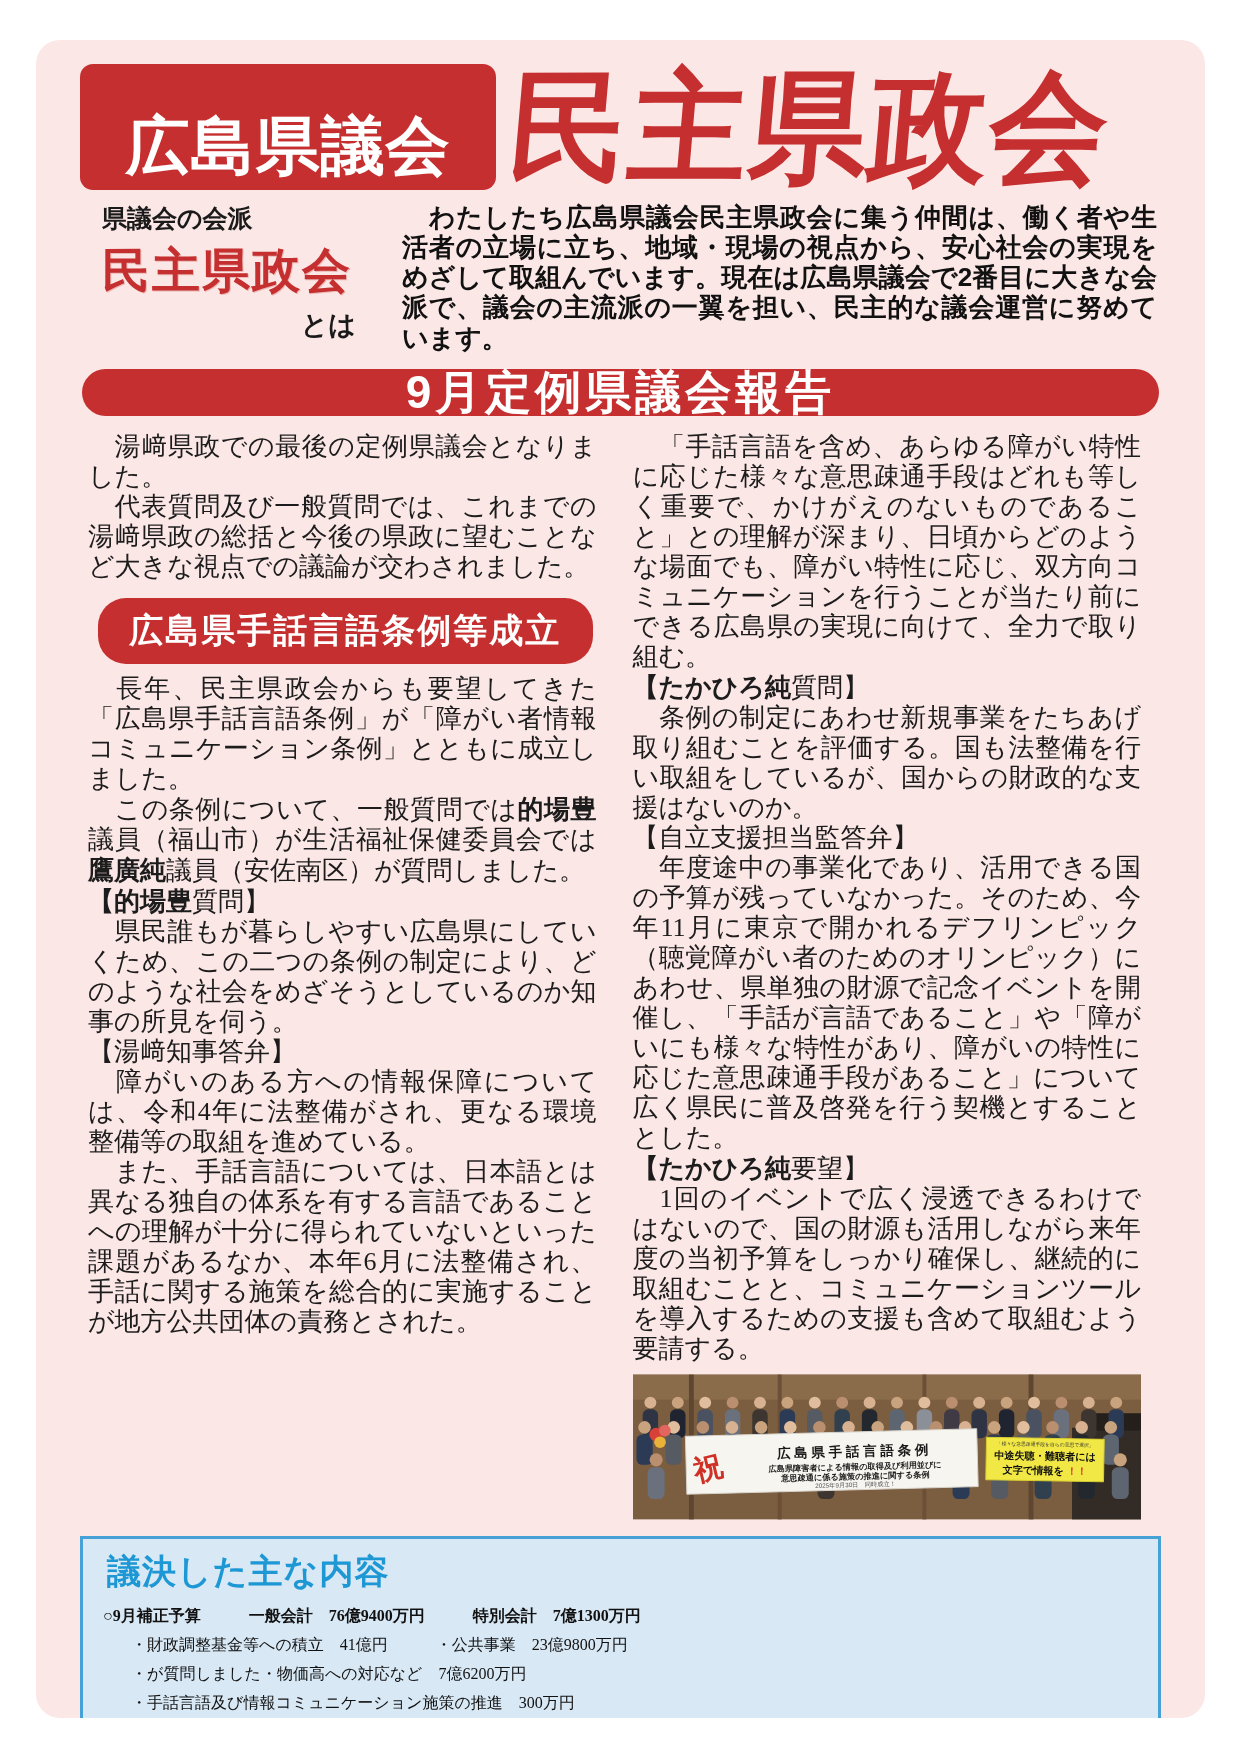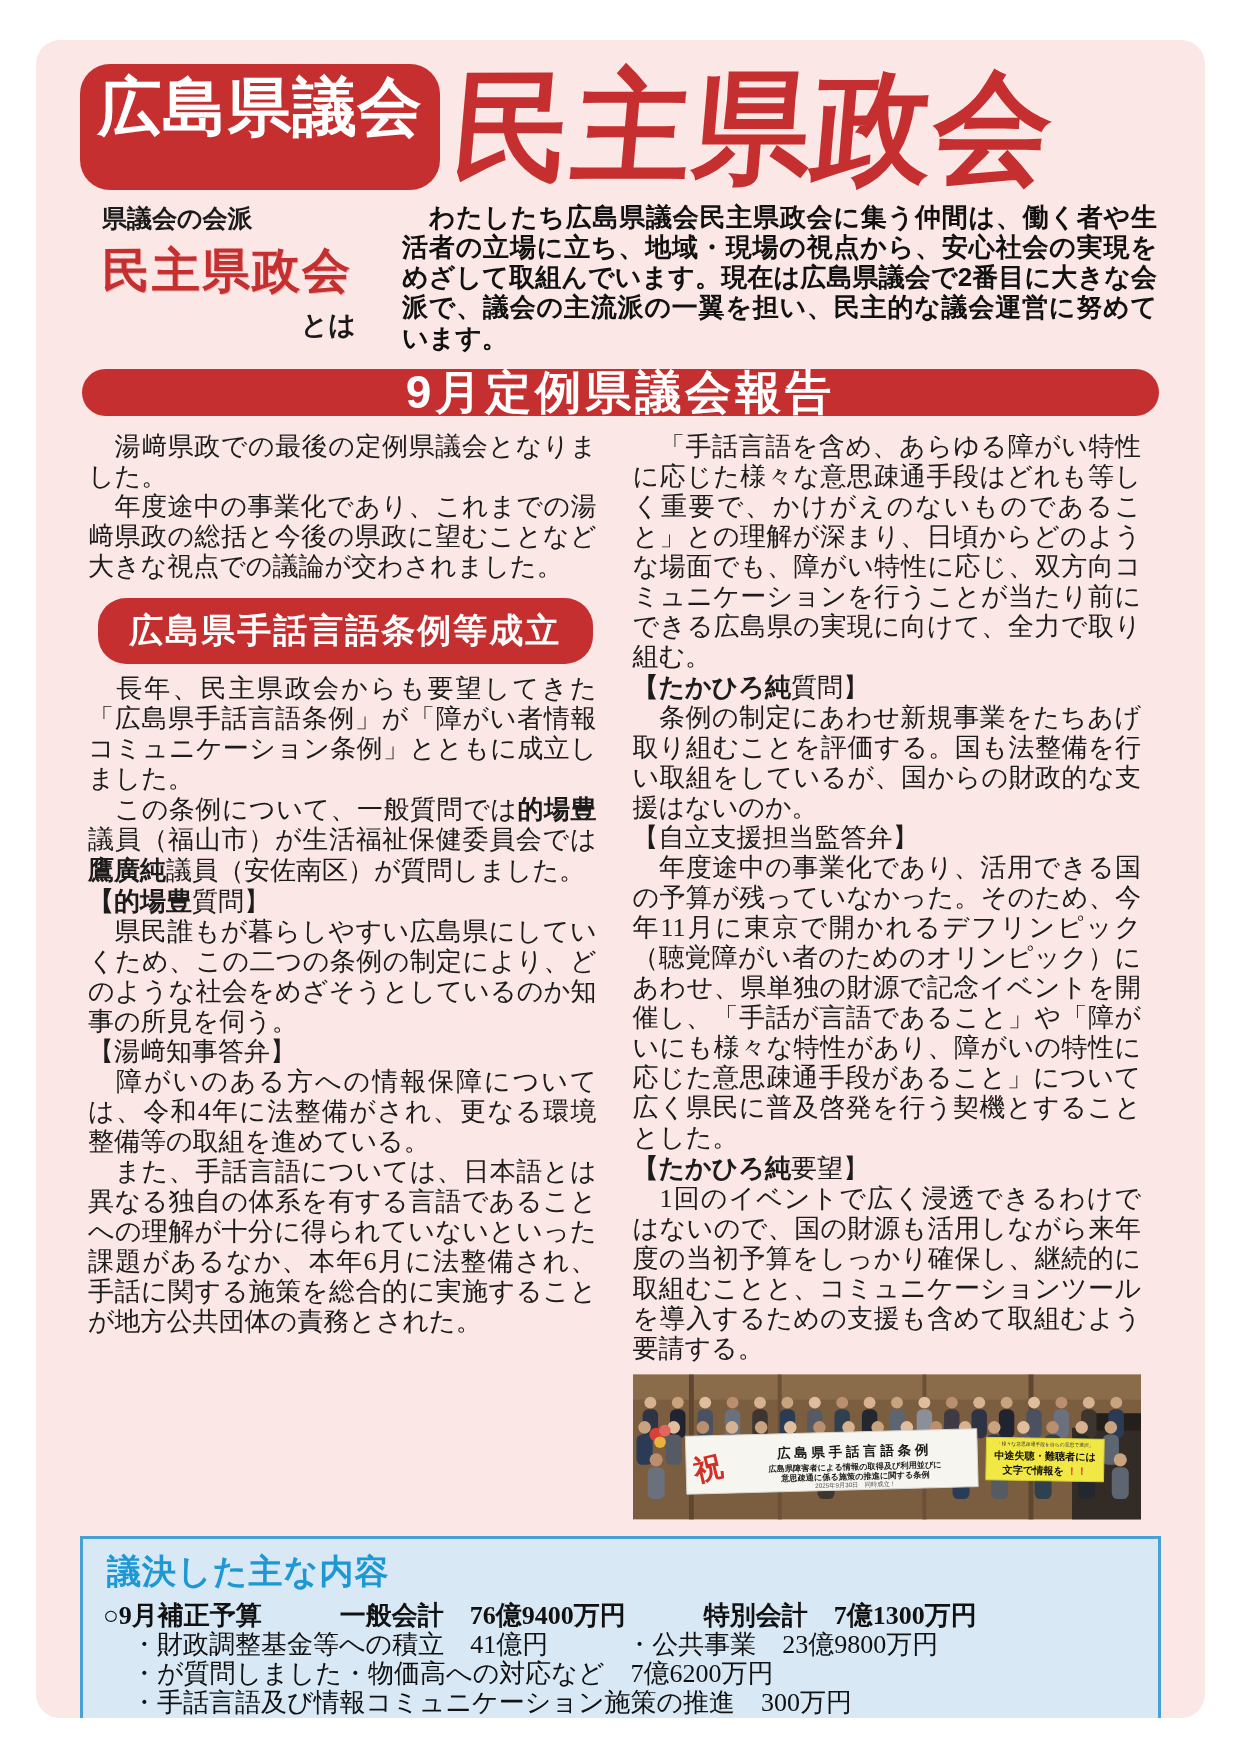--- a/index.html
+++ b/index.html
@@ -9,22 +9,22 @@
     -webkit-font-smoothing:antialiased;
   }
   .page{
     position:absolute;left:36px;top:40px;width:1169px;height:1678px;
     background:#fbe7e6;border-radius:24px;overflow:hidden;
     padding:0 44px;box-sizing:border-box;
   }
   
   .header-row{display:flex;align-items:center;margin-top:24px;}
   .badge{
-    width:360px;height:126px;background:#c62f2f;border-radius:30px;
-    display:flex;align-items:flex-start;justify-content:center;flex:none;
+    width:416px;height:126px;background:#c62f2f;border-radius:13px;
+    display:flex;align-items:flex-end;justify-content:center;flex:none;
   }
   .badge span{color:#fff;font-size:64px;font-weight:900;letter-spacing:1px;}
   .main-title{
     color:#c62f2f;font-size:118px;font-weight:900;line-height:1;
     margin-left:14px;letter-spacing:2px;transform:skewX(-5deg) scaleY(1.04);
     white-space:nowrap;
   }
   
   .intro-row{display:flex;margin:12px 4px 0 22px;}
   .intro-left{width:300px;flex:none;}
@@ -60,21 +60,21 @@
   
   .decisions{
     margin:14px 0 0 0;background:#d8e8f5;border:3px solid #45a1d6;
     padding:8px 18px 12px 20px;box-sizing:border-box;
   }
   .decisions .head{
     color:#1e98d5;font-size:34px;font-weight:900;letter-spacing:1px;margin:2px 0 6px 4px;
   }
   .d-line{
     font-family:"Liberation Serif","DejaVu Serif",serif;
-    font-size:26px;line-height:29px;color:#111;
+    font-size:16px;line-height:29px;color:#111;
   }
   .d-line.lvl1{padding-left:28px;}
   .d-bold{font-weight:800;}
 </style>
 </head>
 <body>
 
 <div class="page">
 
   <div class="header-row">
@@ -94,21 +94,21 @@
   </div>
 
   <div class="banner-main">
     <span>9月定例県議会報告</span>
   </div>
 
   <div class="cols">
     <div class="col">
       <div>
           <p class="body-p"><span>　湯﨑県政での最後の定例県議会となりました。</span></p>
-          <p class="body-p"><span>　年度途中の事業化であり、これまでの湯﨑県政の総括と今後の県政に望むことなど大きな視点での議論が交わされました。</span></p>
+          <p class="body-p"><span>　代表質問及び一般質問では、これまでの湯﨑県政の総括と今後の県政に望むことなど大きな視点での議論が交わされました。</span></p>
           <div class="col-banner">広島県手話言語条例等成立</div>
           <p class="body-p"><span>　長年、民主県政会からも要望してきた「広島県手話言語条例」が「障がい者情報コミュニケーション条例」とともに成立しました。</span></p>
           <p class="body-p"><span>　この条例について、一般質問では</span><span class="em">的場豊</span><span>議員（福山市）が生活福祉保健委員会では</span><span class="em">鷹廣純</span><span>議員（安佐南区）が質問しました。</span></p>
           <p class="body-h"><span class="em">【</span><span class="em">的場豊</span><span>質問】</span></p>
           <p class="body-p"><span>　県民誰もが暮らしやすい広島県にしていくため、この二つの条例の制定により、どのような社会をめざそうとしているのか知事の所見を伺う。</span></p>
           <p class="body-h"><span>【湯﨑知事答弁】</span></p>
           <p class="body-p"><span>　障がいのある方への情報保障については、令和4年に法整備がされ、更なる環境整備等の取組を進めている。</span></p>
           <p class="body-p"><span>　また、手話言語については、日本語とは異なる独自の体系を有する言語であることへの理解が十分に得られていないといった課題があるなか、本年6月に法整備され、手話に関する施策を総合的に実施することが地方公共団体の責務とされた。</span></p>
         </div>
     </div>

